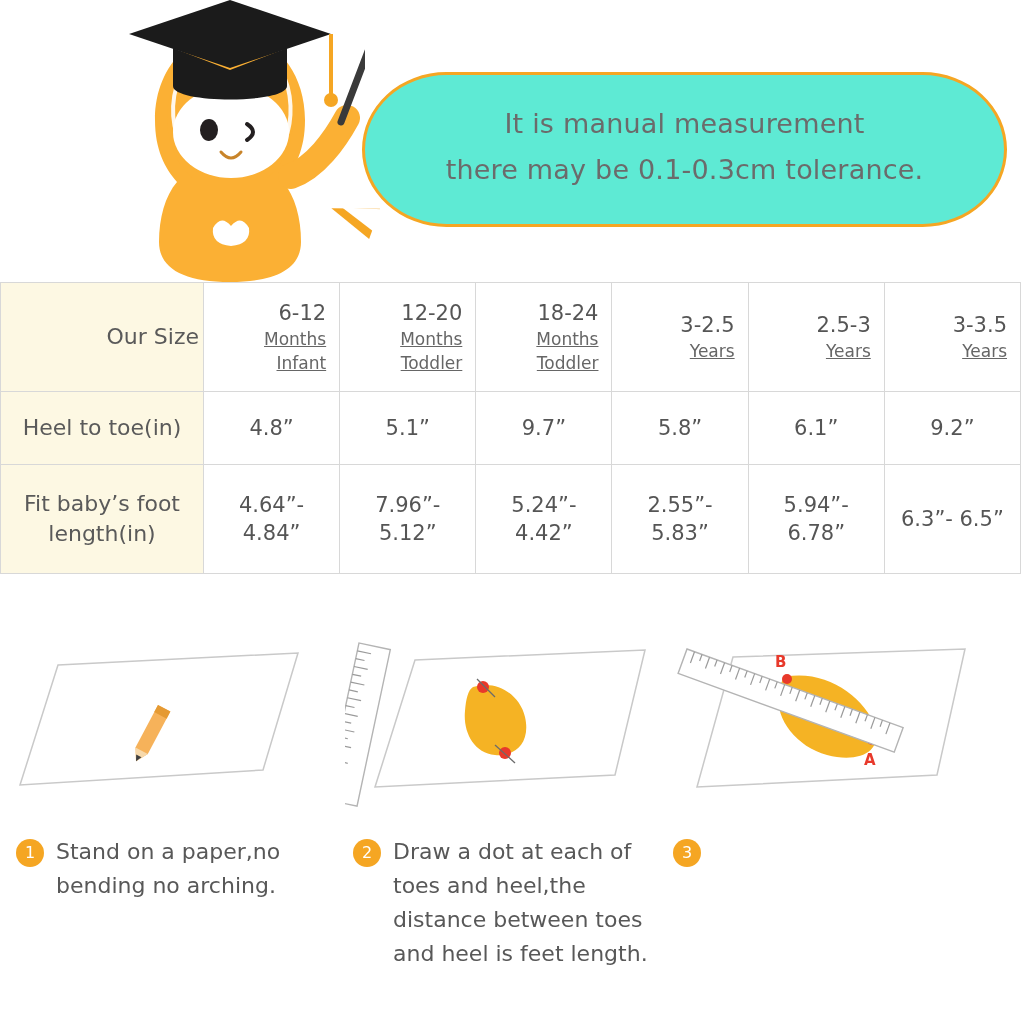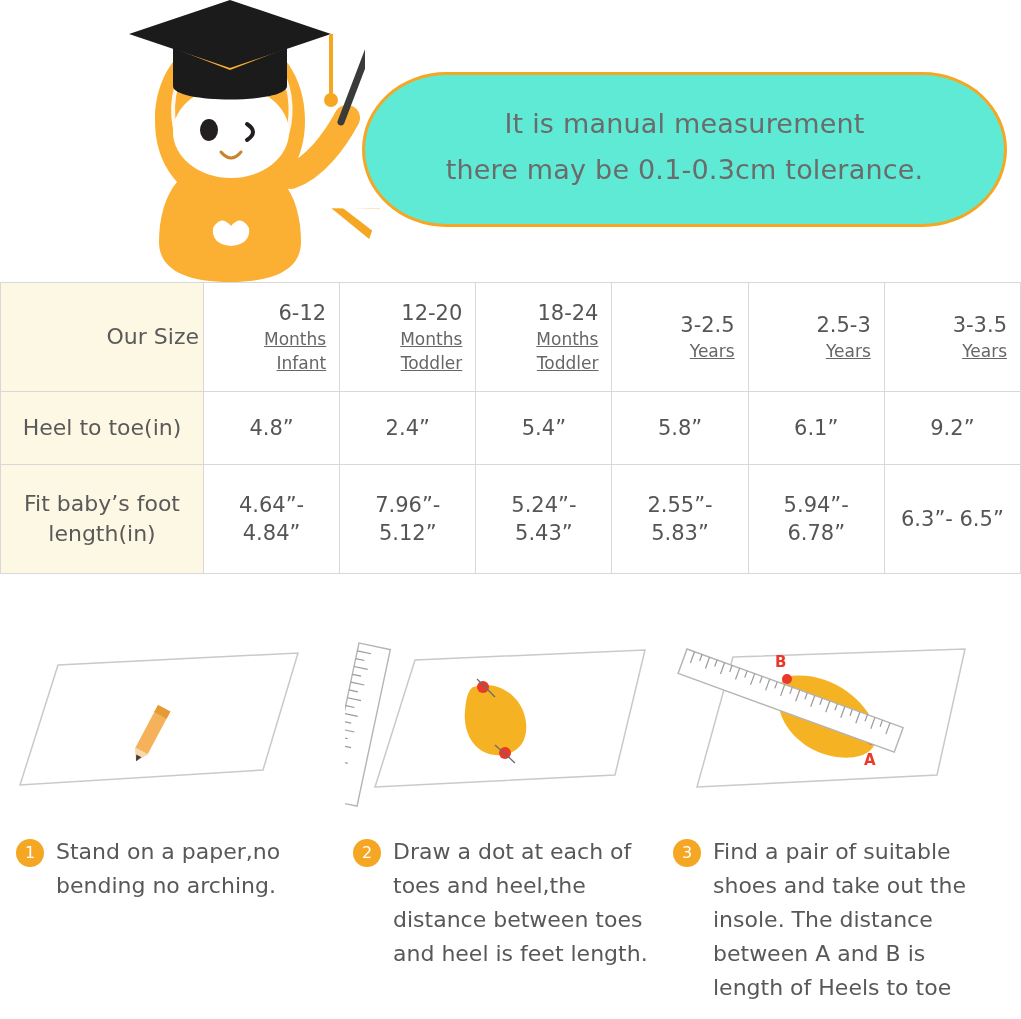--- a/index.html
+++ b/index.html
@@ -241,32 +241,32 @@
       <td class="cell">
         <span>3-3.5</span>
         <span class="sub">Years</span>
       </td>
     </tr>
 
 
     <tr class="r3">
       <td class="rowhead">Heel to toe(in)</td>
       <td class="cell">4.8”</td>
-      <td class="cell">2.4”</td>
-      <td class="cell">5.4”</td>
+      <td class="cell">5.1”</td>
+      <td class="cell">9.7”</td>
       <td class="cell">5.8”</td>
       <td class="cell">6.1”</td>
       <td class="cell">9.2”</td>
     </tr>
 
     <tr class="r4">
       <td class="rowhead">Fit baby’s foot length(in)</td>
       <td class="cell">4.64”- 4.84”</td>
       <td class="cell">7.96”- 5.12”</td>
-      <td class="cell">5.24”- 5.43”</td>
+      <td class="cell">5.24”- 4.42”</td>
       <td class="cell">2.55”- 5.83”</td>
       <td class="cell">5.94”- 6.78”</td>
       <td class="cell">6.3”- 6.5”</td>
     </tr>
   </tbody>
 </table>
 
 <div class="steps">
 
   <div class="step step-1">
@@ -372,17 +372,16 @@
               <line x1="192" y1="0" x2="192" y2="7"></line>
             <line x1="200" y1="0" x2="200" y2="12"></line>
               <line x1="208" y1="0" x2="208" y2="7"></line>
             <line x1="216" y1="0" x2="216" y2="12"></line>
           </g>
         </g>
       </svg>
     </div>
     <div class="step-caption">
       <span class="badge">3</span>
-      <span>Find a pair of suitable shoes and take out the insole. The distance between A and B is length of Heels to toe</span>
     </div>
   </div>
 
 </div>
 
 </body></html>

